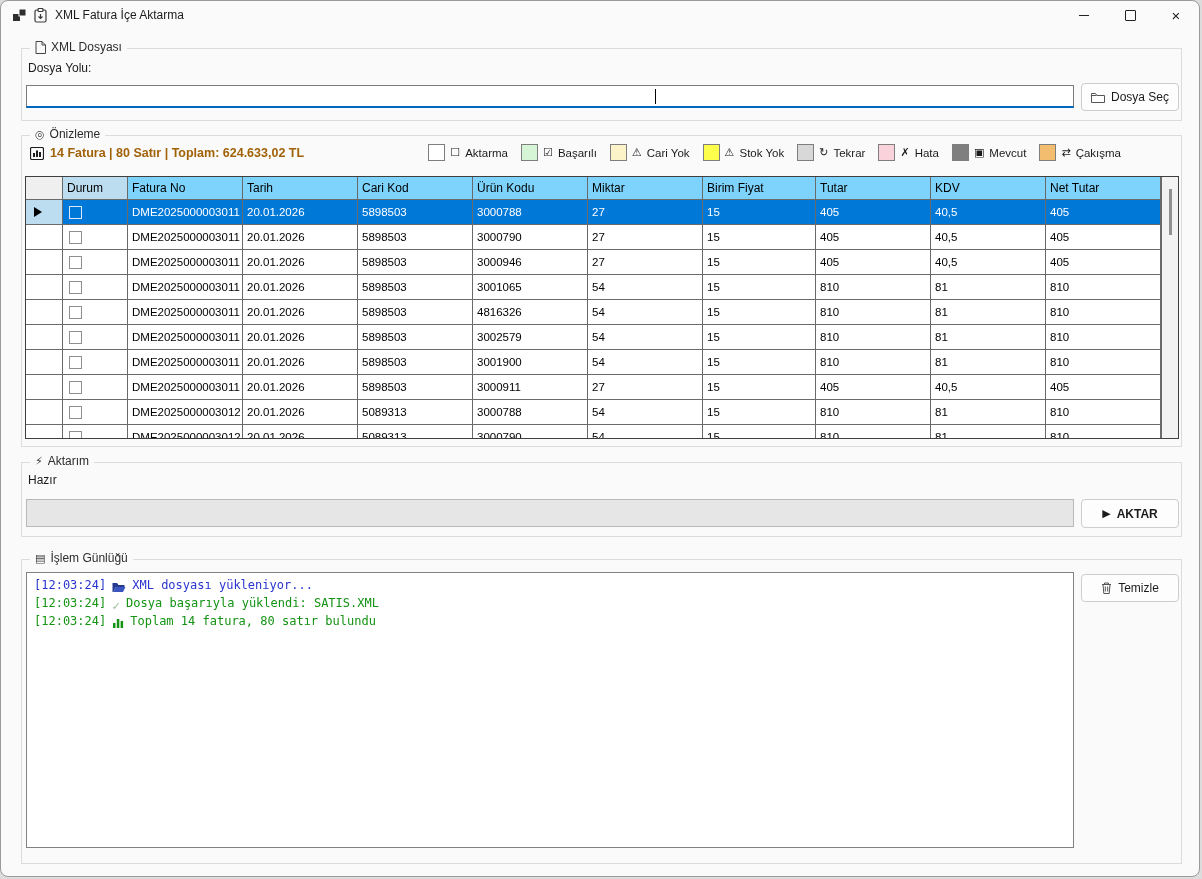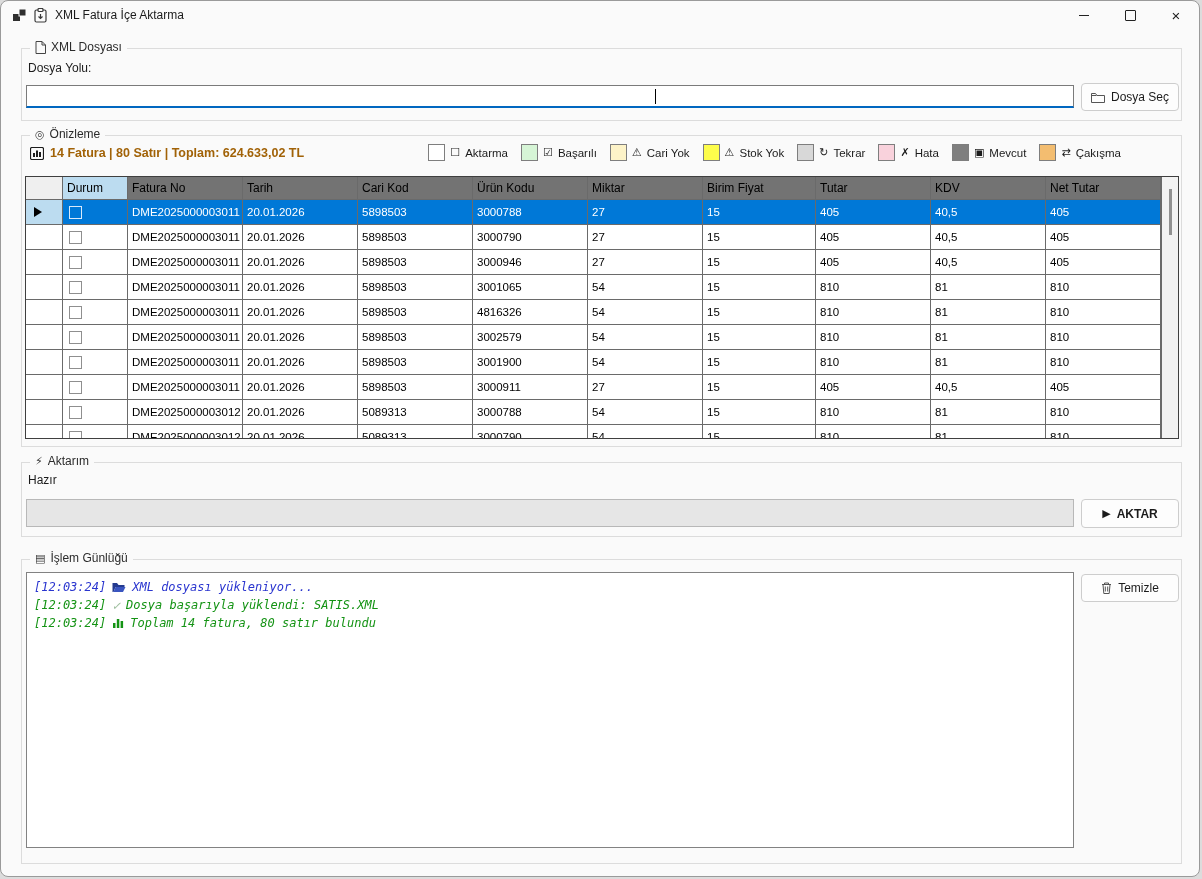--- a/index.html
+++ b/index.html
@@ -28,40 +28,40 @@
   .btn{background:#fdfdfd;border:1px solid #cdcdcd;border-radius:4px;font-size:12px;color:#1b1b1b;display:flex;align-items:center;justify-content:center;gap:6px;box-sizing:border-box;font-family:inherit;}
   #btn-select{position:absolute;left:1059px;top:34px;width:98px;height:28px;}
   
   #summary{position:absolute;left:8px;top:10px;font-size:12.5px;font-weight:bold;color:#a16207;display:flex;align-items:center;gap:6px;}
   #legend{position:absolute;right:60px;top:8px;display:flex;align-items:center;gap:13px;}
   .litem{display:flex;align-items:center;gap:5px;font-size:11.5px;color:#1b1b1b;white-space:nowrap;}
   .swatch{width:17px;height:17px;border:1px solid #7e7e7e;box-sizing:border-box;}
   .lglyph{font-size:11px;}
   
   #grid{position:absolute;left:3px;top:40px;width:1154px;height:263px;border:1px solid #3f3f3f;background:#fff;box-sizing:border-box;overflow:hidden;}
-  .ghead{display:flex;height:23px;background:#737373;}
+  .ghead{display:flex;height:23px;background:#7dd3fc;}
   .hcell{box-sizing:border-box;border-right:1px solid #6a6a6a;border-bottom:1px solid #6a6a6a;font-size:12px;color:#000;display:flex;align-items:center;padding-left:4px;overflow:hidden;white-space:nowrap;}
   .hcell.sel-col{background:#bcdcf0;}
   .hcell.selector{background:#efefef;}
   .grow{display:flex;height:25px;background:#fff;}
   .gcell{box-sizing:border-box;border-right:1px solid #6a6a6a;border-bottom:1px solid #6a6a6a;font-size:11.5px;color:#000;display:flex;align-items:center;padding-left:4px;overflow:hidden;white-space:nowrap;}
   .grow.selected .gcell{background:#0078d7;color:#fff;}
   .grow.selected .gcell.selector{background:#bcdcf0;color:#000;}
   .arrow{width:0;height:0;border-left:8px solid #000;border-top:5px solid transparent;border-bottom:5px solid transparent;margin-left:4px;}
   .chk{width:13px;height:13px;border:1px solid #8f8f8f;background:#fff;box-sizing:border-box;margin-left:2px;}
   .grow.selected .chk{background:transparent;border-color:#d9e9fa;}
   #vscroll{position:absolute;right:0;top:0;bottom:0;width:17px;background:#f2f2f2;border-left:1px solid #6a6a6a;box-sizing:border-box;}
   #vthumb{position:absolute;left:7px;top:12px;width:3px;height:46px;background:#909090;}
   
   #progressbar{position:absolute;left:4px;top:36px;width:1048px;height:28px;background:#e6e6e6;border:1px solid #b8b8b8;box-sizing:border-box;}
   #btn-aktar{position:absolute;left:1059px;top:36px;width:98px;height:29px;font-weight:bold;}
   #btn-aktar .play{font-size:11px;}
   
   #logbox{position:absolute;left:4px;top:12px;width:1048px;height:276px;background:#fff;border:1px solid #828282;box-sizing:border-box;padding:5px 7px;font-family:"DejaVu Sans Mono","Liberation Mono",monospace;font-size:12px;overflow:hidden;}
-  .logline{height:18px;display:flex;align-items:center;gap:6px;white-space:nowrap;font-style:italic;}
+  .logline{height:18px;display:flex;gap:6px;white-space:nowrap;}
   #btn-clear{position:absolute;left:1059px;top:14px;width:98px;height:28px;}
   svg{display:block;}
 </style>
 </head>
 <body>
 
 <div class="window">
 
   <div class="titlebar">
     <div class="ticons">

